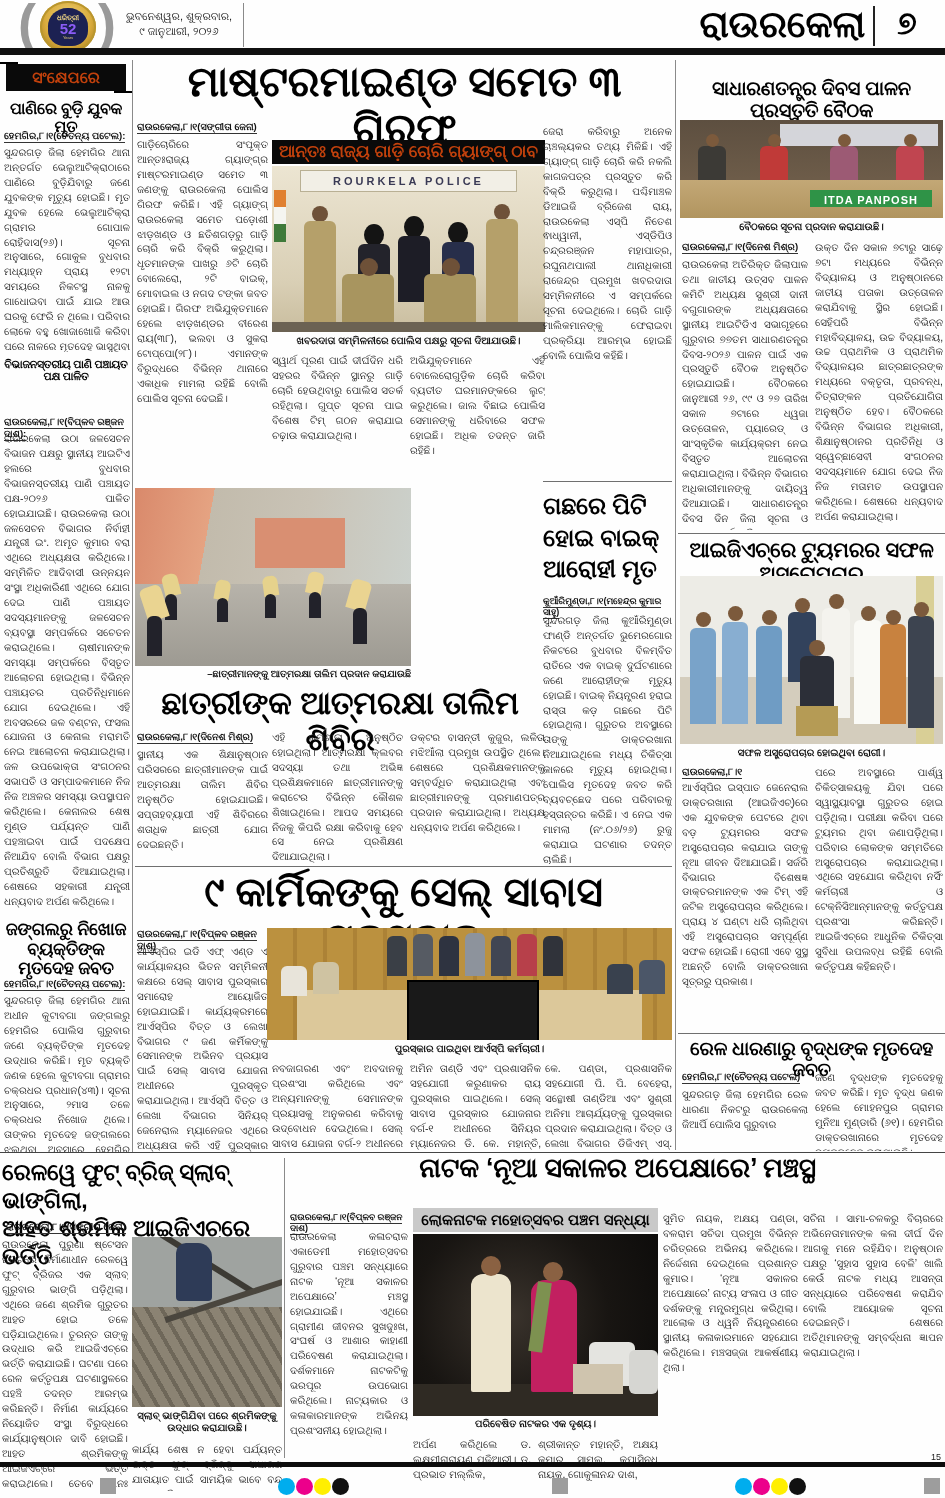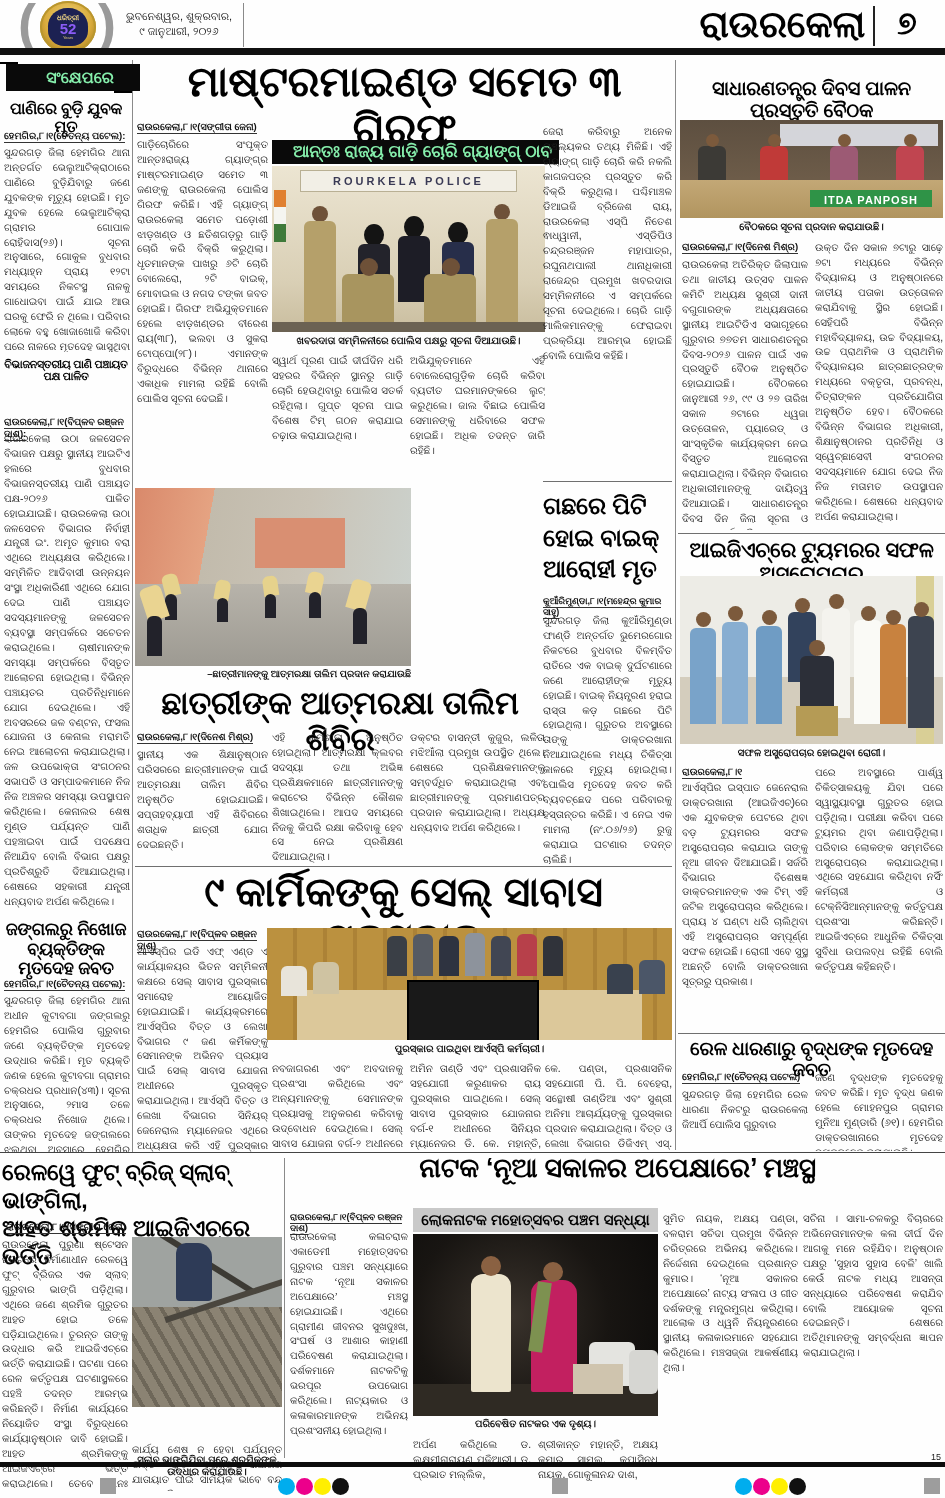--- a/index.html
+++ b/index.html
@@ -6,21 +6,21 @@
   #page{position:relative;width:945px;height:1498px;background:#fefefe;overflow:hidden;
         font-family:"Liberation Sans","DejaVu Sans",sans-serif;color:#1b1b1b;}
   .abs{position:absolute;}
   .hl{font-weight:bold;color:#000;line-height:1.12;letter-spacing:-.3px;}
   .center{text-align:center;}
   .body-txt{font-size:10.3px;line-height:1.45;text-align:justify;color:#222;overflow:hidden;
             word-break:break-word;}
   .byline{font-size:9.6px;font-weight:bold;color:#111;}
   .byline span{border-bottom:1px solid #333;padding-bottom:1px;}
   .caption{font-size:10px;font-weight:bold;color:#111;text-align:center;overflow:hidden;}
-  .kicker-dark{background:#0a0a0a;color:#86efac;font-weight:bold;text-align:center;overflow:hidden;padding-left:14px;}
+  .kicker-dark{background:#0a0a0a;color:#c2410c;font-weight:bold;text-align:center;overflow:hidden;}
   .kicker-gray{background:#c9c9c9;color:#000;font-weight:bold;text-align:center;overflow:hidden;}
   .vrule{width:1px;background:#8a8a8a;}
   .hrule{height:1px;background:#6f6f6f;}
   .photo{position:absolute;overflow:hidden;background:#cfc9bd;}
   .fig{position:absolute;border-radius:6px 6px 0 0;}
   .head{position:absolute;border-radius:50%;}
   
   #topbar{position:absolute;left:0;top:48px;width:945px;height:7px;background:#101010;}
   .paren{position:absolute;font-size:54px;color:#9a9a9a;font-weight:bold;top:-8px;}
   #logo-circle{position:absolute;left:14px;top:1px;width:56px;height:52px;border-radius:50%;
@@ -242,40 +242,40 @@
   </div>
   <div class="abs byline center" style="left:2px;top:1221px;width:128px;height:14px;">
     <span>ରାଉରକେଲା,୮।୧(ସଙ୍ଗୀତା ଜେନା)</span></div>
   <div class="abs body-txt" style="left:2px;top:1238px;width:126px;height:250px;">ରାଉରକେଲା ପୁରୁଣା ଷ୍ଟେସନ ନିକଟରେ ନିର୍ମାଣାଧୀନ ରେଳୱେ ଫୁଟ୍ ବ୍ରିଜର ଏକ ସ୍ଲାବ୍ ଗୁରୁବାର ଭାଙ୍ଗି ପଡ଼ିଥିଲା। ଏଥିରେ ଜଣେ ଶ୍ରମିକ ଗୁରୁତର ଆହତ ହୋଇ ତଳେ ପଡ଼ିଯାଇଥିଲେ। ତୁରନ୍ତ ତାଙ୍କୁ ଉଦ୍ଧାର କରି ଆଇଜିଏଚ୍ରେ ଭର୍ତ୍ତି କରାଯାଇଛି। ଘଟଣା ପରେ ରେଳ କର୍ତ୍ତୃପକ୍ଷ ଘଟଣାସ୍ଥଳରେ ପହଞ୍ଚି ତଦନ୍ତ ଆରମ୍ଭ କରିଛନ୍ତି। ନିର୍ମାଣ କାର୍ଯ୍ୟରେ ନିୟୋଜିତ ସଂସ୍ଥା ବିରୁଦ୍ଧରେ କାର୍ଯ୍ୟାନୁଷ୍ଠାନ ଦାବି ହୋଇଛି। ଆହତ ଶ୍ରମିକଙ୍କୁ ଆଇଜିଏଚ୍ରେ ଭର୍ତ୍ତି କରାଇଥିଲେ। ତେବେ ପୁନଃ ମରାମତି</div>
   <div class="photo" style="left:132px;top:1237px;width:150px;height:170px;background:#9fa3a0;">
     <div class="abs" style="left:-20px;top:70px;width:220px;height:120px;background:repeating-linear-gradient(60deg,#8b8373 0 9px,#6e6759 9px 13px);"></div>
     <div class="abs" style="left:10px;top:20px;width:120px;height:6px;background:#3c3a34;transform:rotate(32deg);"></div>
     <div class="abs" style="left:30px;top:60px;width:130px;height:6px;background:#4a463e;transform:rotate(-18deg);"></div>
     <div class="fig" style="left:44px;top:6px;width:36px;height:58px;background:#2e3b57;border-radius:10px 14px 4px 4px;"></div>
   </div>
-  <div class="abs caption" style="left:132px;top:1410px;width:150px;height:30px;margin-top:44px;">ସ୍ଲାବ୍ ଭାଙ୍ଗିଯିବା ପରେ ଶ୍ରମିକଙ୍କୁ ଉଦ୍ଧାର କରାଯାଉଛି।</div>
+  <div class="abs caption" style="left:132px;top:1410px;width:150px;height:30px;">ସ୍ଲାବ୍ ଭାଙ୍ଗିଯିବା ପରେ ଶ୍ରମିକଙ୍କୁ ଉଦ୍ଧାର କରାଯାଉଛି।</div>
   <div class="abs body-txt" style="left:132px;top:1443px;width:150px;height:48px;">କାର୍ଯ୍ୟ ଶେଷ ନ ହେବା ପର୍ଯ୍ୟନ୍ତ ଉକ୍ତ ଫୁଟ୍ ବ୍ରିଜ୍କୁ ସାଧାରଣ ଯାତାୟାତ ପାଇଁ ସାମୟିକ ଭାବେ ବନ୍ଦ କରାଯାଇଛି ।</div>
 
   <div class="abs hl center" style="left:290px;top:1153px;width:655px;height:52px;font-size:27px;">ନାଟକ ‘ନୂଆ ସକାଳର ଅପେକ୍ଷାରେ’ ମଞ୍ଚସ୍ଥ</div>
   <div class="abs byline" style="left:290px;top:1212px;width:120px;height:14px;font-size:9px;">
     <span>ରାଉରକେଲା,୮।୧(ବିପ୍ଳବ ରଞ୍ଜନ ଦାଶ)</span></div>
   <div class="abs kicker-gray" style="left:413px;top:1208px;width:245px;height:24px;font-size:15px;line-height:24px;">ଲୋକନାଟକ ମହୋତ୍ସବର ପଞ୍ଚମ ସନ୍ଧ୍ୟା</div>
   <div class="photo" style="left:413px;top:1234px;width:245px;height:182px;background:radial-gradient(circle at 40% 45%, #3a332c 0%, #181512 55%, #0c0b0a 100%);">
     <div class="abs" style="left:0;top:150px;width:245px;height:32px;background:#2f2a23;"></div>
     <div class="fig" style="left:58px;top:40px;width:40px;height:118px;background:#ece4cd;border-radius:12px 12px 2px 2px;"></div>
     <div class="head" style="left:68px;top:22px;width:20px;height:20px;background:#8a6142;"></div>
     <div class="fig" style="left:118px;top:46px;width:46px;height:112px;background:#c22060;border-radius:14px 14px 2px 2px;"></div>
     <div class="abs" style="left:120px;top:48px;width:14px;height:70px;background:#7d9150;transform:rotate(8deg);"></div>
     <div class="head" style="left:130px;top:28px;width:20px;height:20px;background:#8a6142;"></div>
     <div class="abs" style="left:176px;top:108px;width:46px;height:44px;background:#e4e4e0;border-radius:6px;"></div>
     <div class="abs" style="left:216px;top:116px;width:29px;height:44px;background:#d6d6d2;border-radius:6px;"></div>
     <div class="abs" style="left:160px;top:130px;width:50px;height:30px;background:#cfc4ae;"></div>
   </div>
   <div class="abs caption" style="left:413px;top:1418px;width:245px;height:15px;">ପରିବେଷିତ ନାଟକର ଏକ ଦୃଶ୍ୟ।</div>
-  <div class="abs body-txt" style="left:290px;top:1230px;width:118px;height:258px;font-family:Liberation Serif, serif;">ରାଉରକେଲା କଳାଚରାଳ ଏକାଡେମୀ ମହୋତ୍ସବର ଗୁରୁବାର ପଞ୍ଚମ ସନ୍ଧ୍ୟାରେ ନାଟକ ‘ନୂଆ ସକାଳର ଅପେକ୍ଷାରେ’ ମଞ୍ଚସ୍ଥ ହୋଇଯାଇଛି। ଏଥିରେ ଗ୍ରାମୀଣ ଜୀବନର ସୁଖଦୁଃଖ, ସଂଘର୍ଷ ଓ ଆଶାର କାହାଣୀ ପରିବେଷଣ କରାଯାଇଥିଲା। ଦର୍ଶକମାନେ ନାଟକଟିକୁ ଭରପୂର ଉପଭୋଗ କରିଥିଲେ। ନାଟ୍ୟକାର ଓ କଳାକାରମାନଙ୍କ ଅଭିନୟ ପ୍ରଶଂସନୀୟ ହୋଇଥିଲା।</div>
+  <div class="abs body-txt" style="left:290px;top:1230px;width:118px;height:258px;">ରାଉରକେଲା କଳାଚରାଳ ଏକାଡେମୀ ମହୋତ୍ସବର ଗୁରୁବାର ପଞ୍ଚମ ସନ୍ଧ୍ୟାରେ ନାଟକ ‘ନୂଆ ସକାଳର ଅପେକ୍ଷାରେ’ ମଞ୍ଚସ୍ଥ ହୋଇଯାଇଛି। ଏଥିରେ ଗ୍ରାମୀଣ ଜୀବନର ସୁଖଦୁଃଖ, ସଂଘର୍ଷ ଓ ଆଶାର କାହାଣୀ ପରିବେଷଣ କରାଯାଇଥିଲା। ଦର୍ଶକମାନେ ନାଟକଟିକୁ ଭରପୂର ଉପଭୋଗ କରିଥିଲେ। ନାଟ୍ୟକାର ଓ କଳାକାରମାନଙ୍କ ଅଭିନୟ ପ୍ରଶଂସନୀୟ ହୋଇଥିଲା।</div>
   <div class="abs body-txt" style="left:803px;top:1212px;width:140px;height:276px;">ସଚିନା । ସାମା-ଚଳକରୁ ବିଚାରରେ ଅଭିନେତାମାନଙ୍କ କଳା ଦୀର୍ଘ ଦିନ ଆଗକୁ ମନେ ରହିଯିବ। ଅନୁଷ୍ଠାନ ପକ୍ଷରୁ ‘ସୁହାସ ସୁହାସ ବେଳି’ ଖାଲି କେଉଁ ନାଟକ ମଧ୍ୟ ଆସନ୍ତା ସନ୍ଧ୍ୟାରେ ପରିବେଷଣ କରାଯିବ ବୋଲି ଆୟୋଜକ ସୂଚନା ଦେଇଛନ୍ତି। ଶେଷରେ ଅତିଥିମାନଙ୍କୁ ସମ୍ବର୍ଦ୍ଧନା ଜ୍ଞାପନ କରାଯାଇଥିଲା।</div>
   <div class="abs body-txt" style="left:663px;top:1212px;width:135px;height:276px;">ସୁମିତ ନାୟକ, ଅକ୍ଷୟ ପଣ୍ଡା, ବଳରାମ ସଚିଦା ପ୍ରମୁଖ ବିଭିନ୍ନ ଚରିତ୍ରରେ ଅଭିନୟ କରିଥିଲେ। ନିର୍ଦ୍ଦେଶନା ଦେଇଥିଲେ ପ୍ରଶାନ୍ତ କୁମାର। ‘ନୂଆ ସକାଳର ଅପେକ୍ଷାରେ’ ନାଟ୍ୟ ସଂଳାପ ଓ ଗୀତ ଦର୍ଶକଙ୍କୁ ମନ୍ତ୍ରମୁଗ୍ଧ କରିଥିଲା। ଆଲୋକ ଓ ଧ୍ୱନି ନିୟନ୍ତ୍ରଣରେ ସ୍ଥାନୀୟ କଳାକାରମାନେ ସହଯୋଗ କରିଥିଲେ। ମଞ୍ଚସଜ୍ଜା ଆକର୍ଷଣୀୟ ଥିଲା।</div>
   <div class="abs body-txt" style="left:413px;top:1438px;width:118px;height:52px;">ଅର୍ପଣ କରିଥିଲେ ଡ. ଲକ୍ଷ୍ମୀନାରାୟଣ ପଢ଼ିଆରୀ। ଡ. ପ୍ରଭାତ ମଲ୍ଲିକ,</div>
   <div class="abs body-txt" style="left:538px;top:1438px;width:120px;height:52px;">ଶ୍ରୀକାନ୍ତ ମହାନ୍ତି, ଅକ୍ଷୟ କୁମାର ସାମଲ, କୃପାସିନ୍ଧୁ ନାୟକ, ଗୋକୁଳାନନ୍ଦ ଦାଶ,</div>
 
   <div class="abs" style="left:0;top:1462px;width:945px;height:5px;background:#0c0c0c;"></div>
   <div class="abs" style="left:915px;top:1452px;width:26px;height:10px;font-size:9px;text-align:right;color:#222;">15</div>
 
   <div class="graysq" style="left:100px;top:1478px;"></div>
   <div class="abs" style="left:278px;top:1477px;width:90px;height:18px;">

